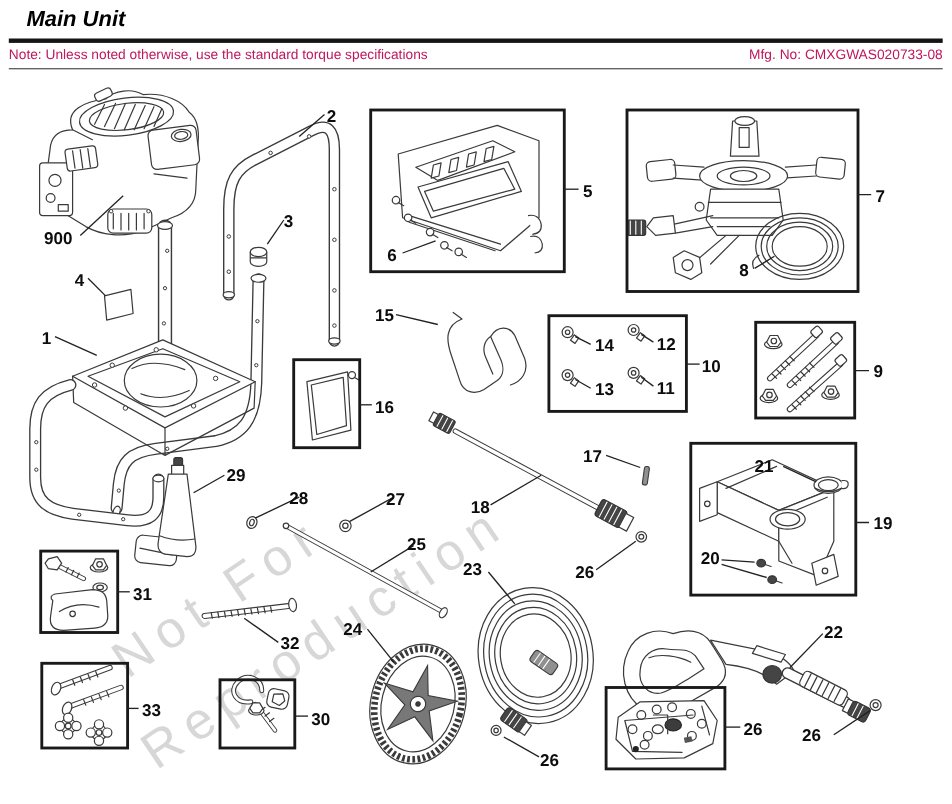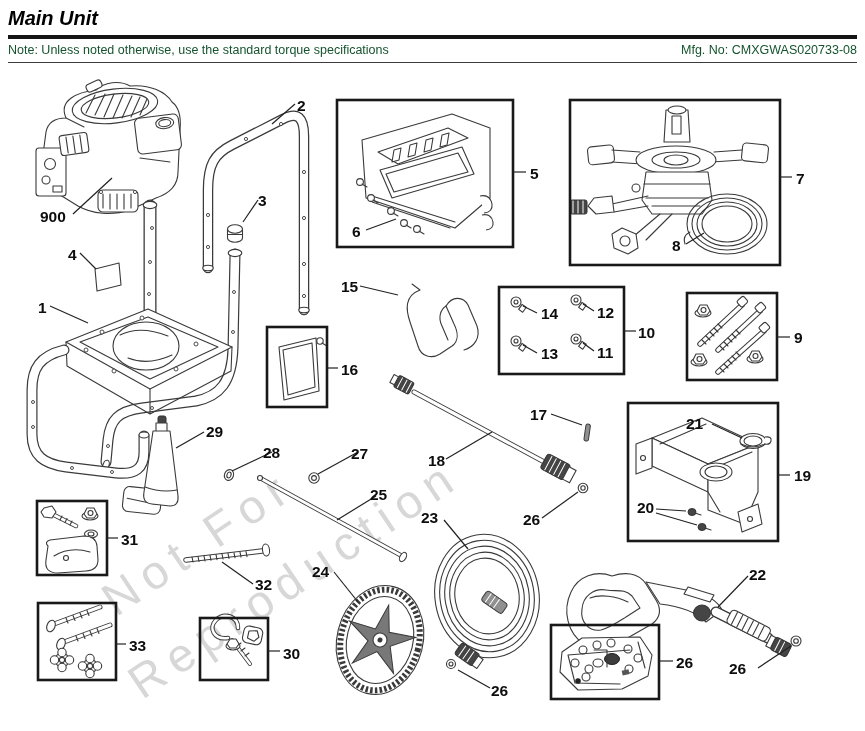--- a/index.html
+++ b/index.html
@@ -1,22 +1,22 @@
 <!DOCTYPE html>
 <html><head>
 <meta charset="utf-8">
 <style>
   html,body{margin:0;padding:0;background:#fff;}
   .page{position:relative;width:865px;height:731px;background:#fff;overflow:hidden;
         font-family:"Liberation Sans",sans-serif;color:#111;}
   .hdr{position:relative;z-index:2;}
-  .title{font:italic 700 20px "Liberation Sans",sans-serif;color:#000;padding:7px 8px 5px 8px;}
+  .title{font:italic 700 20px "Liberation Sans",sans-serif;color:#000;padding:7px 8px 5px 24px;}
   .rule-thick{height:4px;background:#151515;margin:0 8px;}
   .noterow{display:flex;justify-content:space-between;align-items:baseline;
-           font-size:12.5px;color:#14532d;padding:4px 8px 5px 8px;}
+           font-size:12.5px;color:#be185d;padding:4px 8px 5px 8px;}
   .rule-thin{height:1px;background:#3c3c3c;margin:0 8px;}
   svg.diagram{position:absolute;left:0;top:0;z-index:1;}
   
   .ln{fill:none;stroke:#3a3a3a;stroke-width:1.1;stroke-linecap:round;stroke-linejoin:round;}
   .wf{fill:#ffffff;stroke:#3a3a3a;stroke-width:1.1;stroke-linejoin:round;}
   .df{fill:#454545;stroke:#333;stroke-width:1;}
   .gf{fill:#909090;stroke:#3a3a3a;stroke-width:1;}
   .to{fill:none;stroke:#3a3a3a;stroke-linecap:round;stroke-linejoin:round;}
   .ti{fill:none;stroke:#ffffff;stroke-linecap:round;stroke-linejoin:round;}
   .tick{fill:#fff;stroke:#3a3a3a;stroke-width:0.9;}

